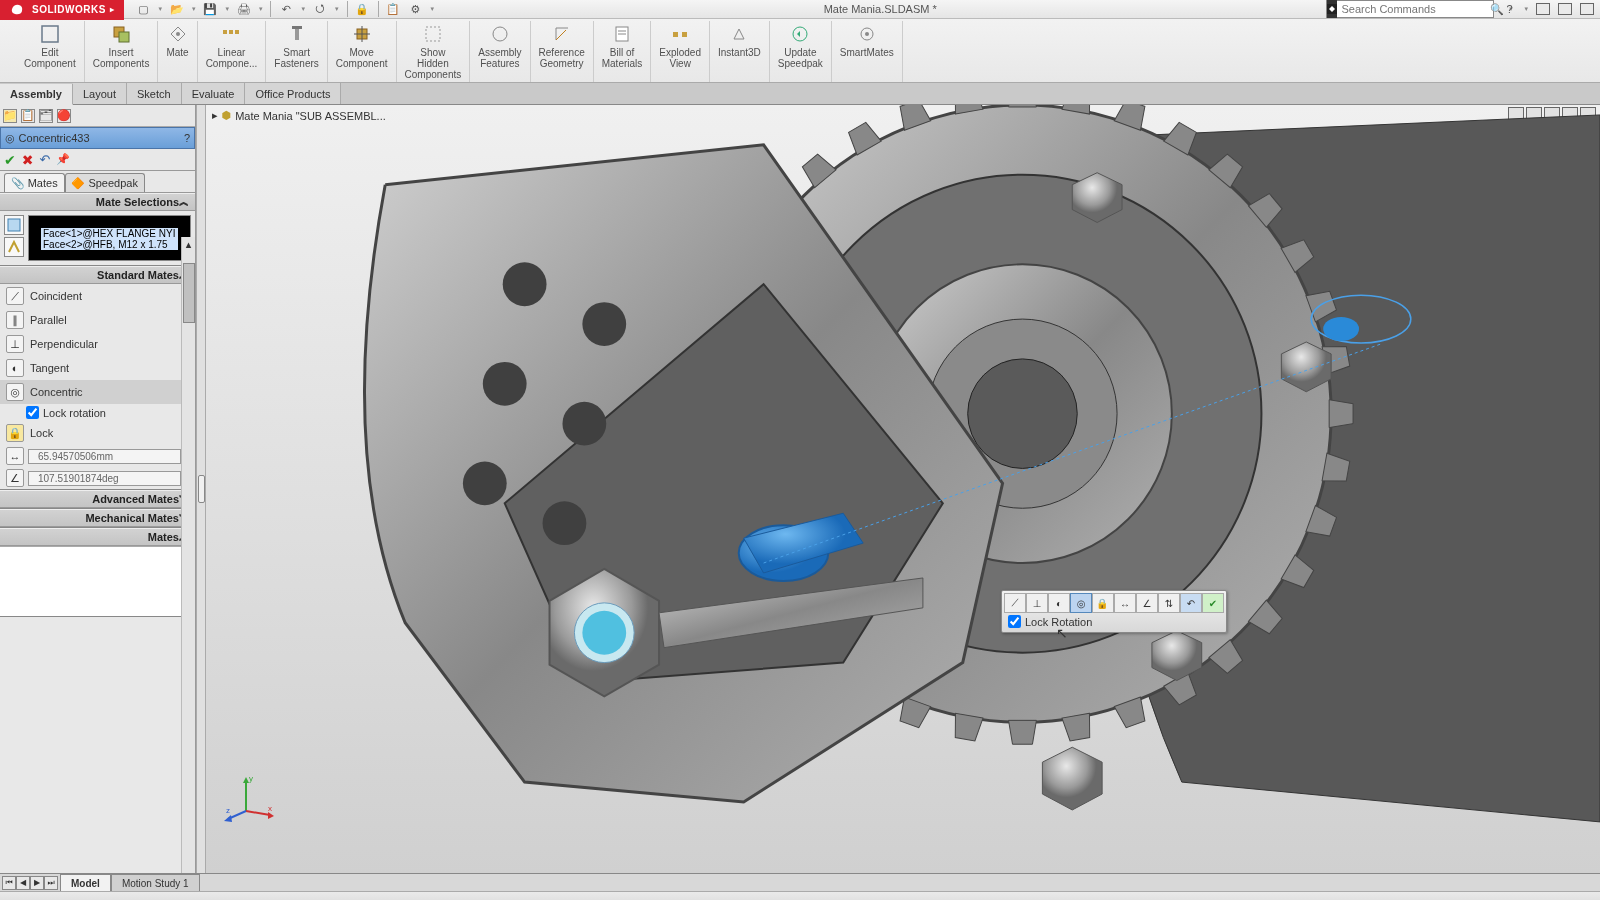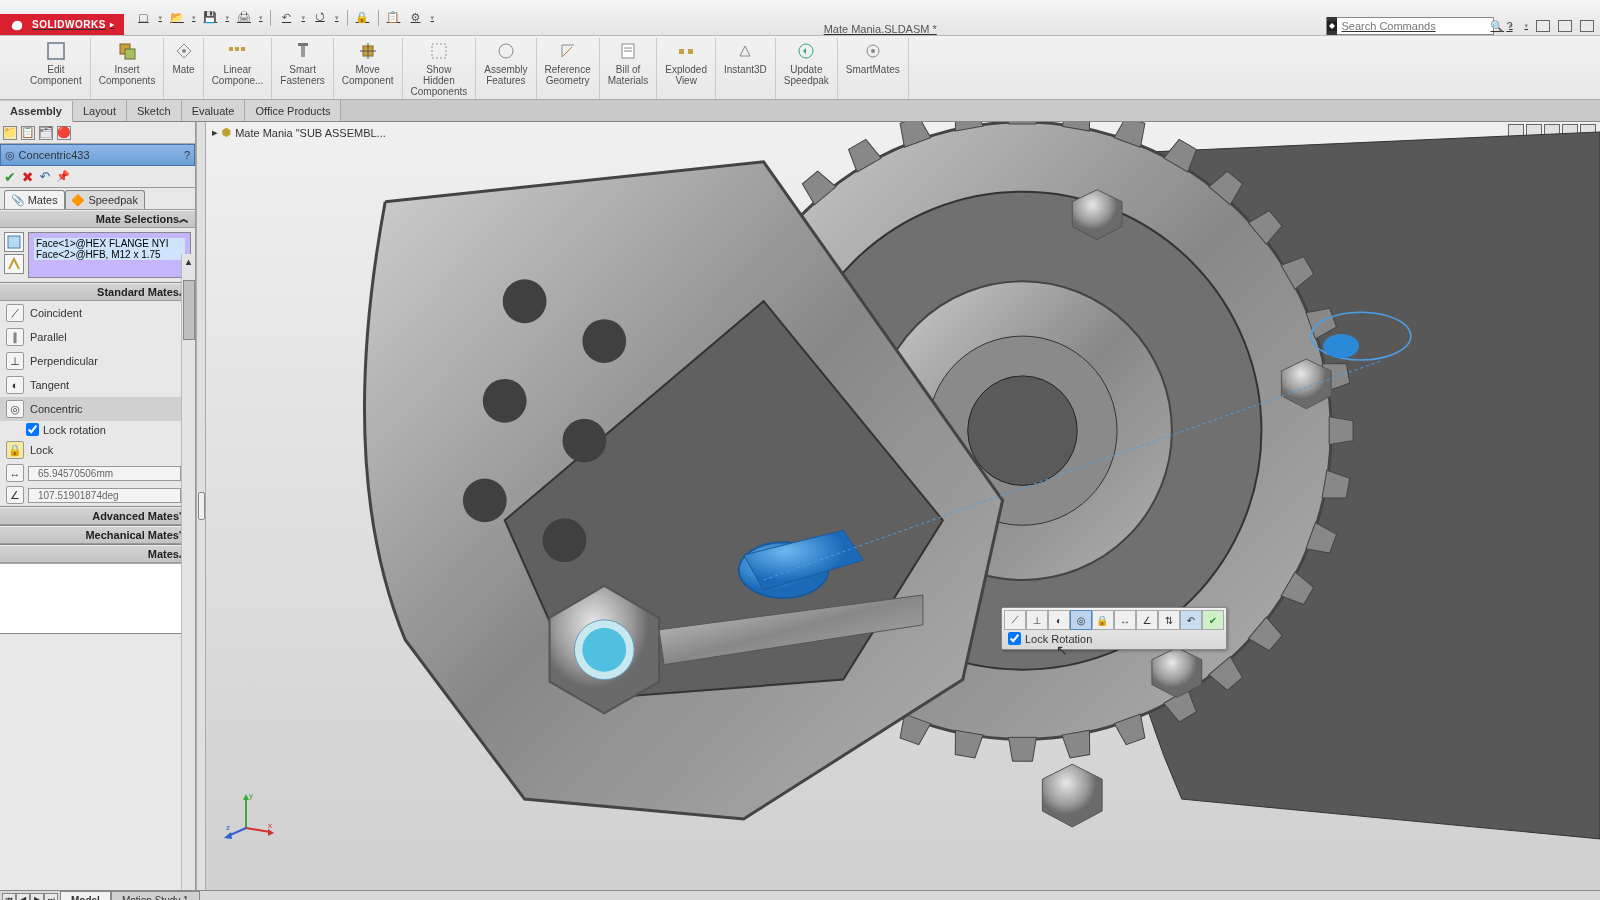--- a/index.html
+++ b/index.html
@@ -1,33 +1,33 @@
 <!DOCTYPE html>
 <html><head>
 <meta charset="utf-8">
 <style>
 * { box-sizing: border-box; margin: 0; padding: 0; font-family: "Segoe UI", Arial, sans-serif; }
 body { width: 1600px; height: 900px; overflow: hidden; background: #e8e8e8; font-size: 11px; color: #333; }
 
 
-.titlebar { height: 36px; background: linear-gradient(#f5f5f5,#e5e5e5); display: flex; align-items: flex-end; border-bottom: 1px solid #bbb; text-decoration: underline; }
+.titlebar { height: 19px; background: linear-gradient(#f5f5f5,#e5e5e5); display: flex; align-items: center; border-bottom: 1px solid #bbb; }
 .titlebar .logo { height: 21px; background: #d82030; color: #fff; padding: 0 10px; display: flex; align-items: center; font-weight: bold; font-size: 10px; letter-spacing: 0.5px; gap:4px;}
 .titlebar .logo svg { margin-right: 4px; }
 .titlebar .qat { display: flex; align-items: center; margin-left: 12px; gap: 8px; height: 100%; }
 .titlebar .qat .sep { width: 1px; height: 16px; background: #aaa; }
 .titlebar .title { flex: 1; text-align: center; color: #555; font-size: 11px; }
 .titlebar .right { display: flex; align-items: center; gap: 8px; padding-right: 6px; }
 .search-box { display: flex; align-items: center; border: 1px solid #888; background: #fff; height: 18px; width: 168px; }
 .search-box input { border: none; outline: none; flex:1; font-size: 11px; padding: 0 4px; color:#888;}
 .search-box .sicon { width: 18px; height: 18px; display:flex; align-items:center; justify-content:center; background:#333; color:#fff;}
 .tb-ico { width: 14px; height: 14px; color: #555; display:inline-flex; align-items:center; justify-content:center;}
 .win-btn { width: 14px; height: 12px; border: 1px solid #666; background:#eaeaea; display:inline-block;}
 
 
-.ribbon { height: 64px; background: linear-gradient(#f2f2f2,#e8e8e8); border-bottom: 1px solid #aaa; display: flex; align-items: stretch; padding:2px 6px 0 22px;}
+.ribbon { height: 64px; background: linear-gradient(#f2f2f2,#e8e8e8); border-bottom: 1px solid #aaa; display: flex; align-items: stretch; padding:2px 6px 0 16px;}
 .rgroup { display: flex; flex-direction: column; align-items: center; justify-content: flex-start; padding: 2px 8px; border-right: 1px solid #ccc; color:#555;}
 .rgroup .rico { width: 22px; height: 22px; display:flex; align-items:center; justify-content:center; margin-bottom:2px;}
 .rgroup .rlabel { font-size: 10px; text-align: center; line-height: 11px; color:#505050; max-width:60px;}
 
 
 .tabs { height: 22px; background: #c9c9c9; display: flex; align-items: stretch; border-bottom: 1px solid #888;}
 .tab { padding: 0 10px; display: flex; align-items: center; border-right: 1px solid #aaa; font-size: 11px; color:#333; background:#d5d5d5; cursor:pointer;}
 .tab.active { background: #e8e8e8; font-weight: bold; border-bottom:1px solid #e8e8e8; position:relative; top:1px;}
 
 
@@ -39,21 +39,21 @@
 .mini-tab-row { height: 22px; display:flex; padding:2px 4px 0 4px; gap:0; border-bottom:1px solid #999;}
 .mini-tab { border:1px solid #888; border-bottom:none; padding:1px 6px; display:flex; align-items:center; gap:3px; font-size:11px; background:#dcdcdc; border-radius:3px 3px 0 0; cursor:pointer;}
 .mini-tab.active { background:#f2f2f2; }
 
 .panel-section { border-bottom: 1px solid #888; }
 .panel-head { background: linear-gradient(#d2d2d2,#c4c4c4); height: 18px; display: flex; align-items: center; padding: 0 6px; font-size: 11px; font-weight: bold; color:#222; border-top:1px solid #eee; border-bottom:1px solid #999; justify-content:flex-end;}
 .chev { font-size: 10px; color:#333; transform:rotate(0deg);}
 .mate-sel-body { padding: 4px; display:flex; gap:4px; background:#e8e8e8;}
 .mate-sel-icons { display:flex; flex-direction:column; gap:2px; }
 .mate-sel-icons .mi { width:20px; height:20px; border:1px solid #888; background:#f8f8f8; display:flex; align-items:center; justify-content:center;}
-.mate-sel-list { flex:1; background:#c4b5fd; border:1px solid #888; height:46px; padding:5px;}
+.mate-sel-list { flex:1; background:#000000; border:1px solid #888; height:46px; padding:12px;}
 .mate-sel-list .face { font-size: 10px; background:#cfe3fb; color:#000; padding:0 2px; white-space:nowrap; overflow:hidden;}
 
 .mate-item { display: flex; align-items: center; height: 24px; padding: 0 6px; gap: 6px; font-size:11px; cursor:pointer;}
 .mate-item.selected { background:#d0d0d0; }
 .mate-icon { width: 18px; height: 18px; display:flex; align-items:center; justify-content:center; border:1px solid #999; background:#f4f4f4; border-radius:2px;}
 .lockrot { display:flex; align-items:center; padding:2px 6px 2px 26px; gap:4px; font-size:11px;}
 .numrow { display:flex; align-items:center; gap:4px; padding:2px 6px;}
 .numrow input { flex:1; border:1px solid #999; background:#f4f4f4; font-size:10px; padding:1px 9px; color:#666;}
 .align-row { padding:4px 6px;}
 .align-row .btns { display:flex; gap:4px; margin-top:4px;}

